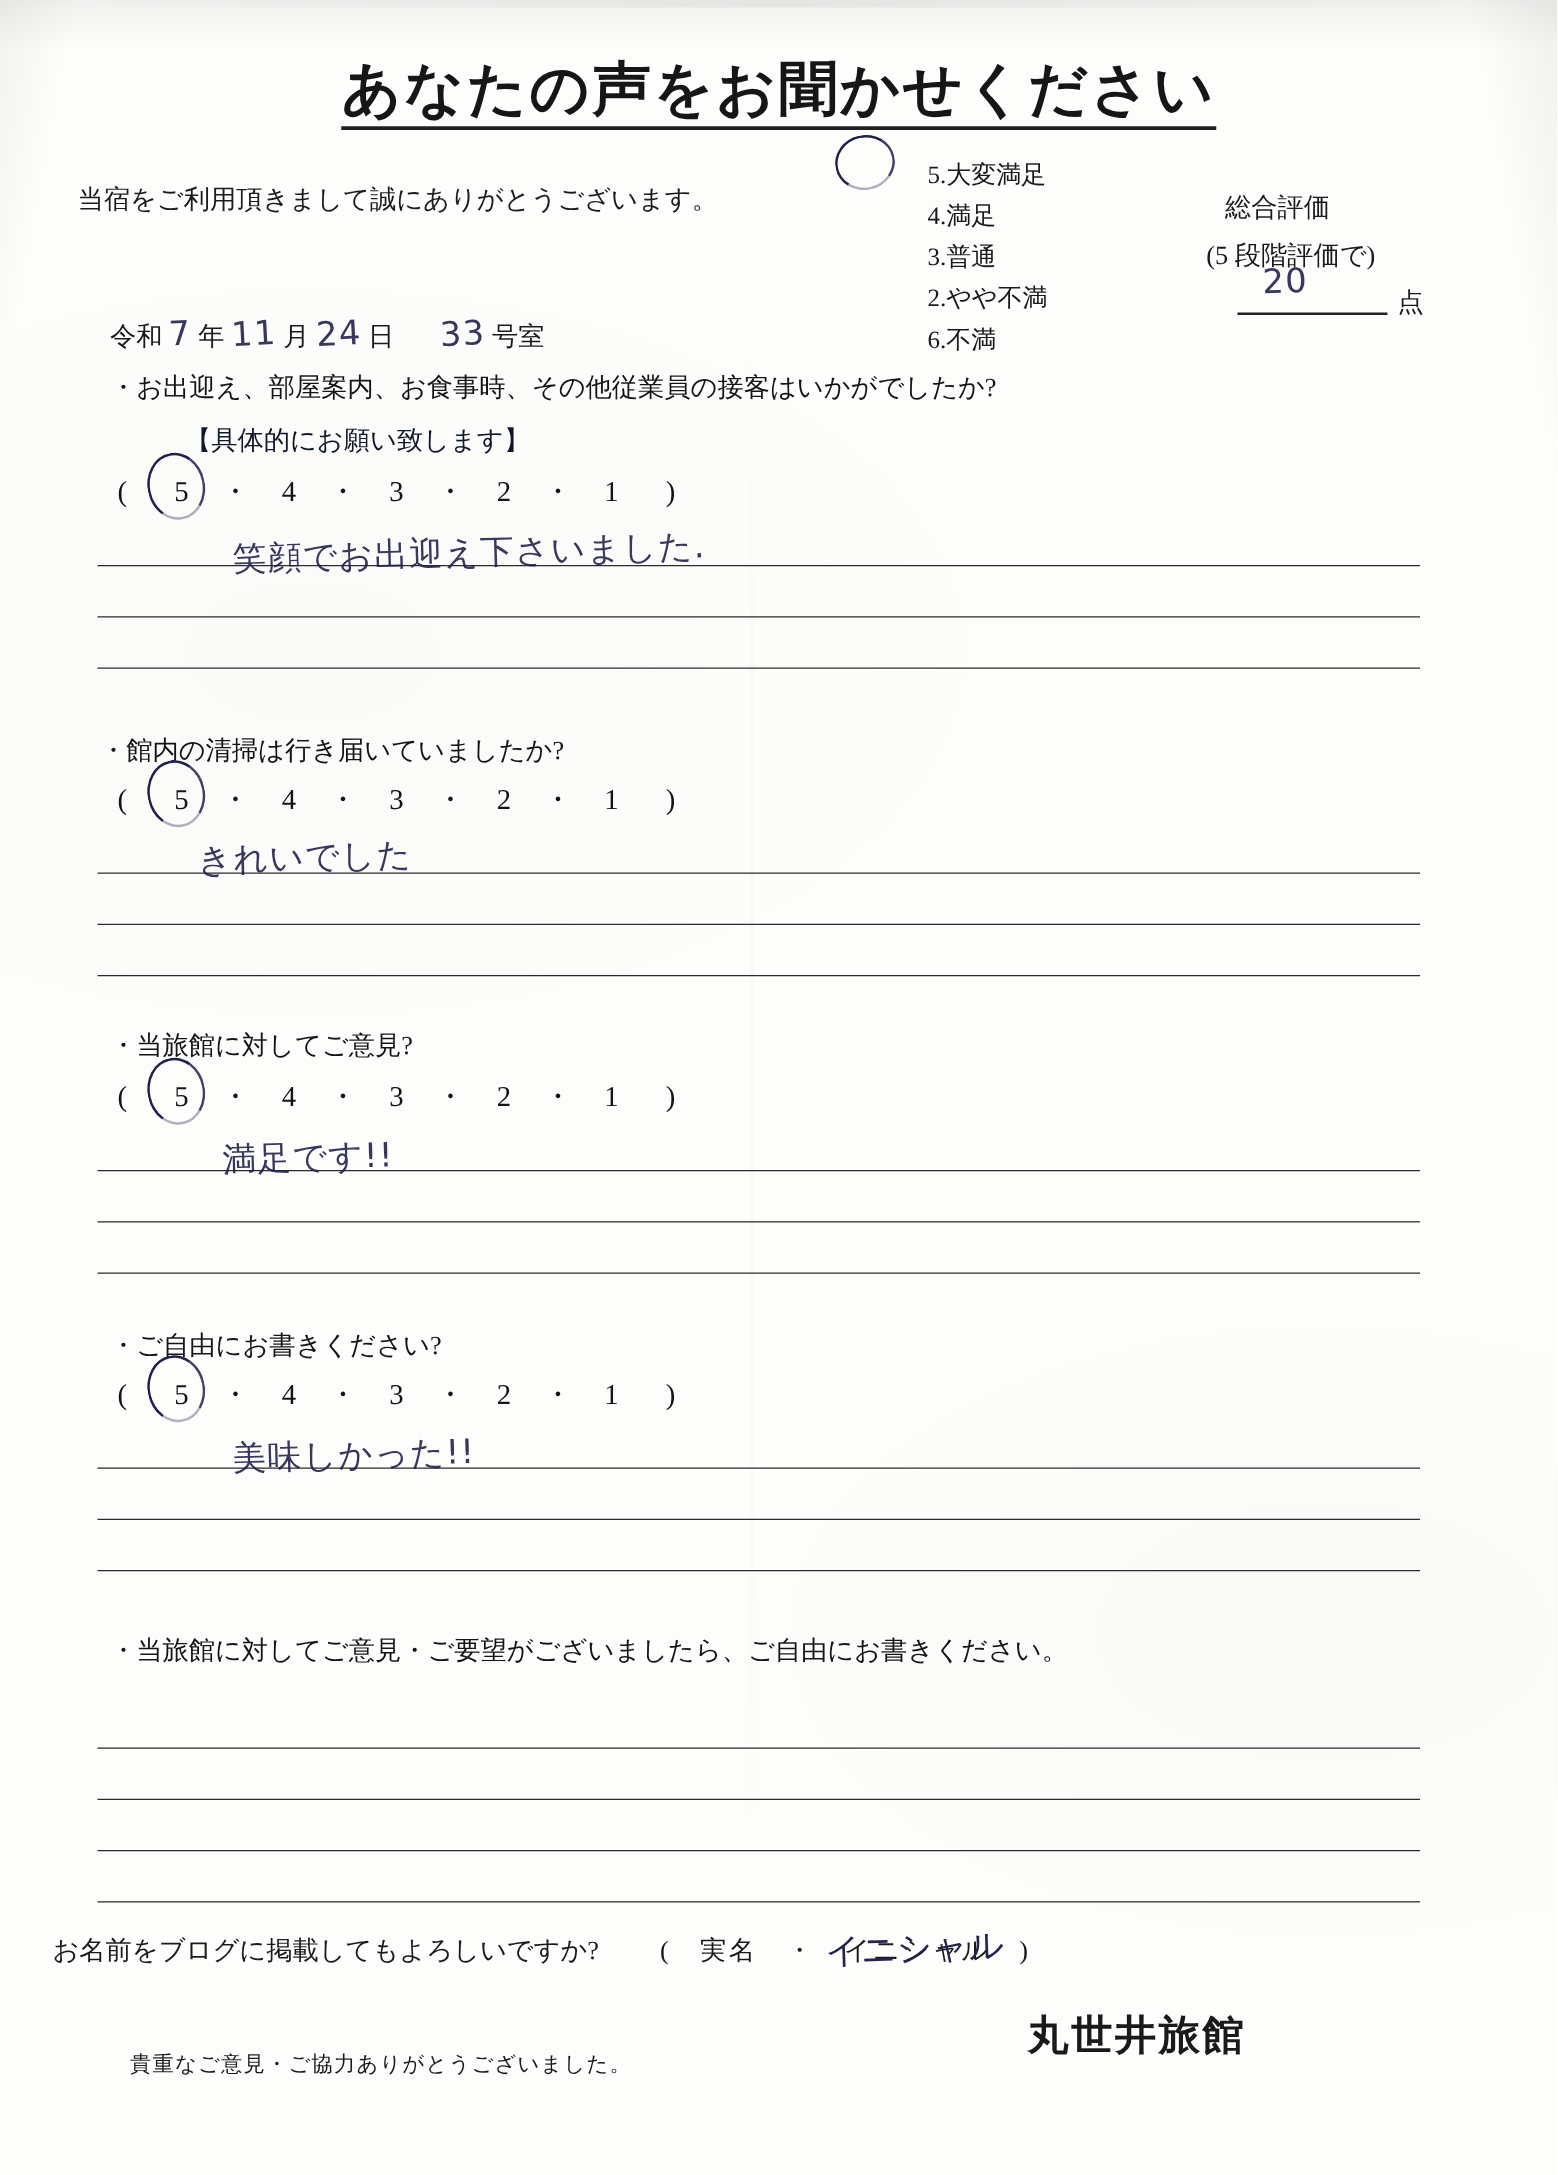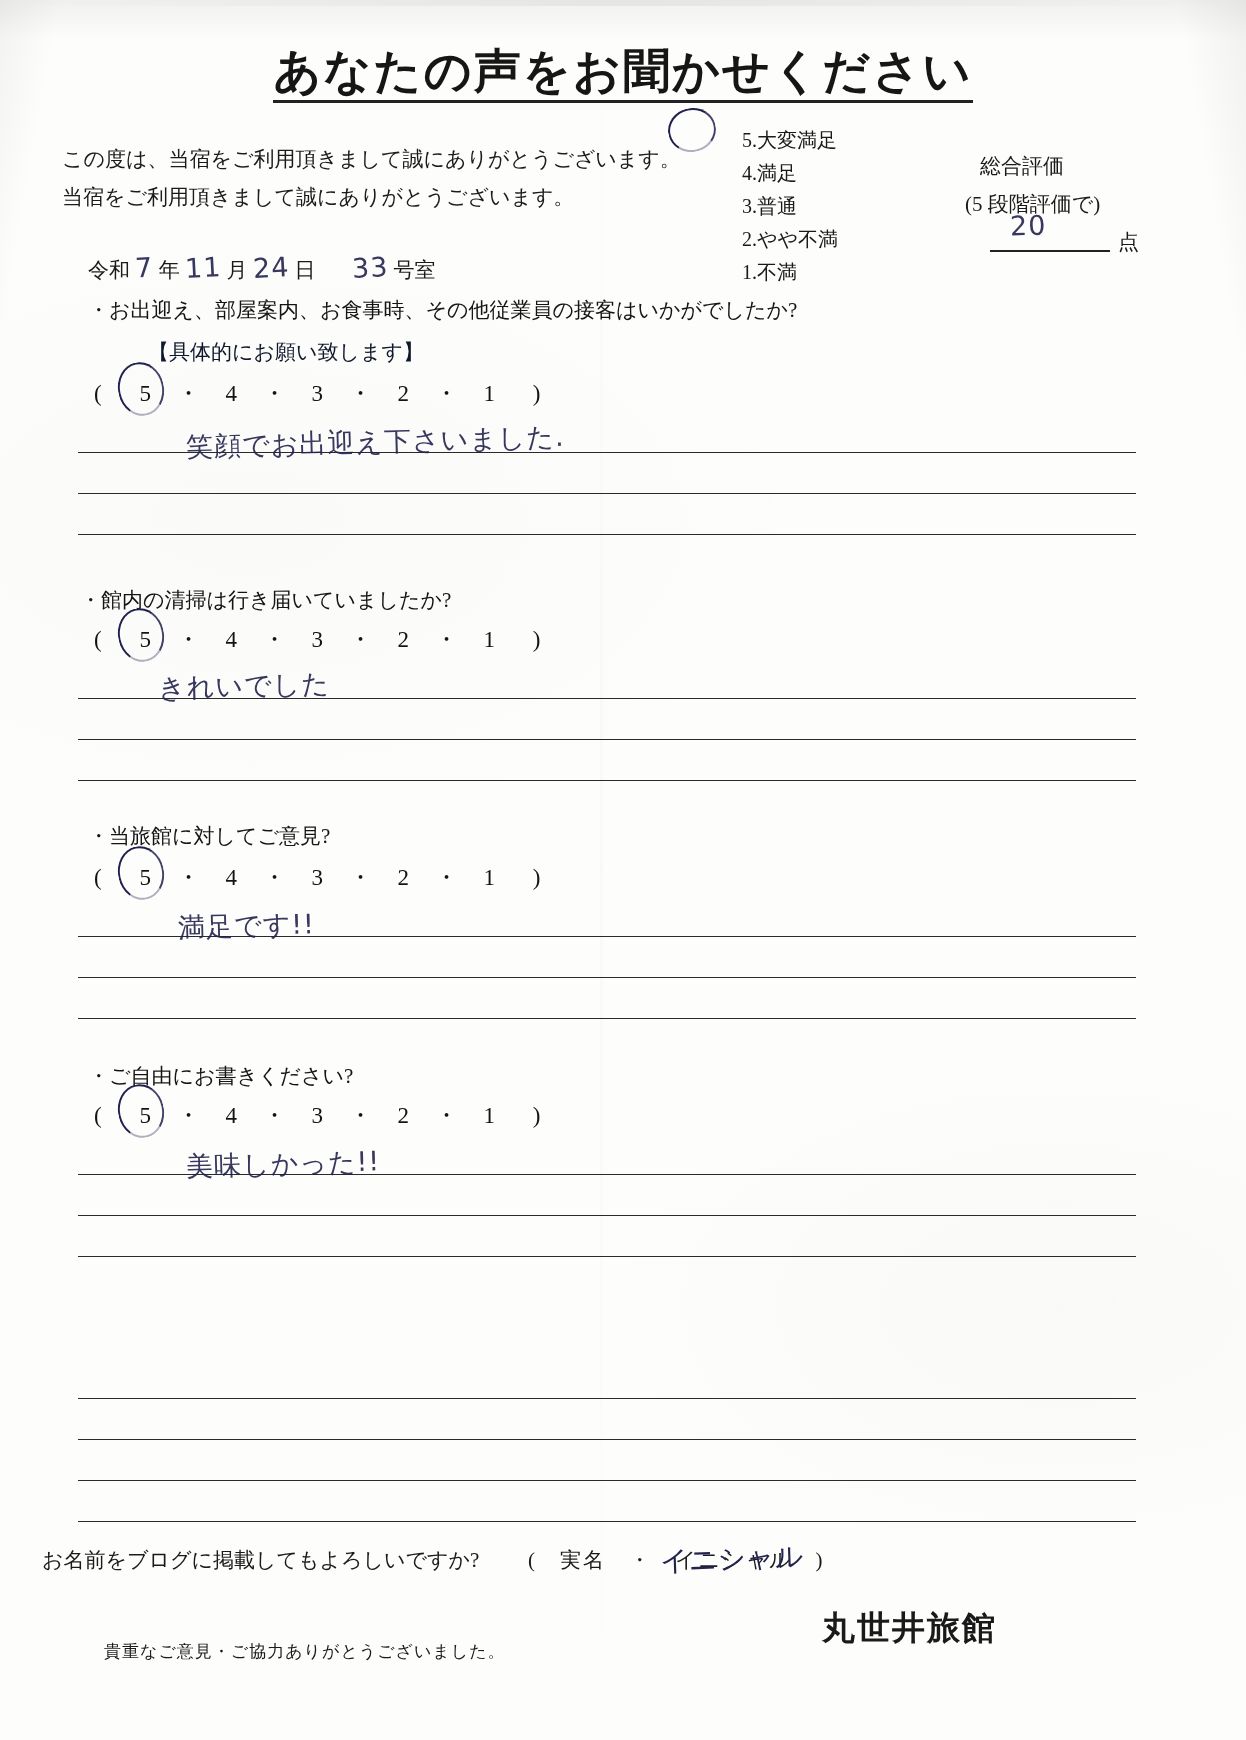--- a/index.html
+++ b/index.html
@@ -211,30 +211,29 @@
 <div class="page">
   <div class="paper-shade"></div>
   <div class="crease" style="left:0;top:0;width:1246px;height:6px;"></div>
   <div class="crease" style="left:600px;top:0;width:3px;height:1740px;opacity:0.35;background:linear-gradient(180deg,rgba(0,0,0,0.0),rgba(0,0,0,0.05),rgba(0,0,0,0.0));"></div>
 
   <div class="title">
     <span>あなたの声をお聞かせください</span>
   </div>
 
   <div class="intro">
-    <div>この度は、当宿をご利用頂きまして誠にありがとうございます。</div>
     <div>当宿をご利用頂きまして誠にありがとうございます。</div>
   </div>
 
   <div class="scale-list">
     <div>5.大変満足</div>
     <div>4.満足</div>
     <div>3.普通</div>
     <div>2.やや不満</div>
-    <div>1.不満</div>
+    <div>6.不満</div>
   </div>
   <div class="circle-mark" style="left:668px;top:108px;width:44px;height:40px;"></div>
 
   <div class="overall-label">総合評価</div>
   <div class="overall-sub">(5 段階評価で)</div>
   <div class="overall-score-line"></div>
   <div class="overall-score-val hand" style="left:1010px;top:210px;">20</div>
   <div class="overall-ten">点</div>
 
   <div class="date-row">
@@ -332,20 +331,21 @@
     <span class="paren">)</span>
   </div>
   <div class="circle-mark" style="left:118px;top:1084px;"></div>
   <div class="lines" style="top:1134px;">
     <div class="ln"></div>
     <div class="ln"></div>
     <div class="ln"></div>
   </div>
   <div class="hand" style="left:186px;top:1146px;">美味しかった!!</div>
 
+  <div class="q-text" style="left:88px;top:1306px;">・当旅館に対してご意見・ご要望がございましたら、ご自由にお書きください。</div>
   <div class="lines" style="top:1358px;">
     <div class="ln"></div>
     <div class="ln"></div>
     <div class="ln"></div>
     <div class="ln"></div>
   </div>
   <div class="hand" style="left:170px;top:1368px;font-size:24px;"></div>
 
   <div class="blog-q">お名前をブログに掲載してもよろしいですか?</div>
   <div class="blog-choice">(　実名　・　イニシャル　)</div>

